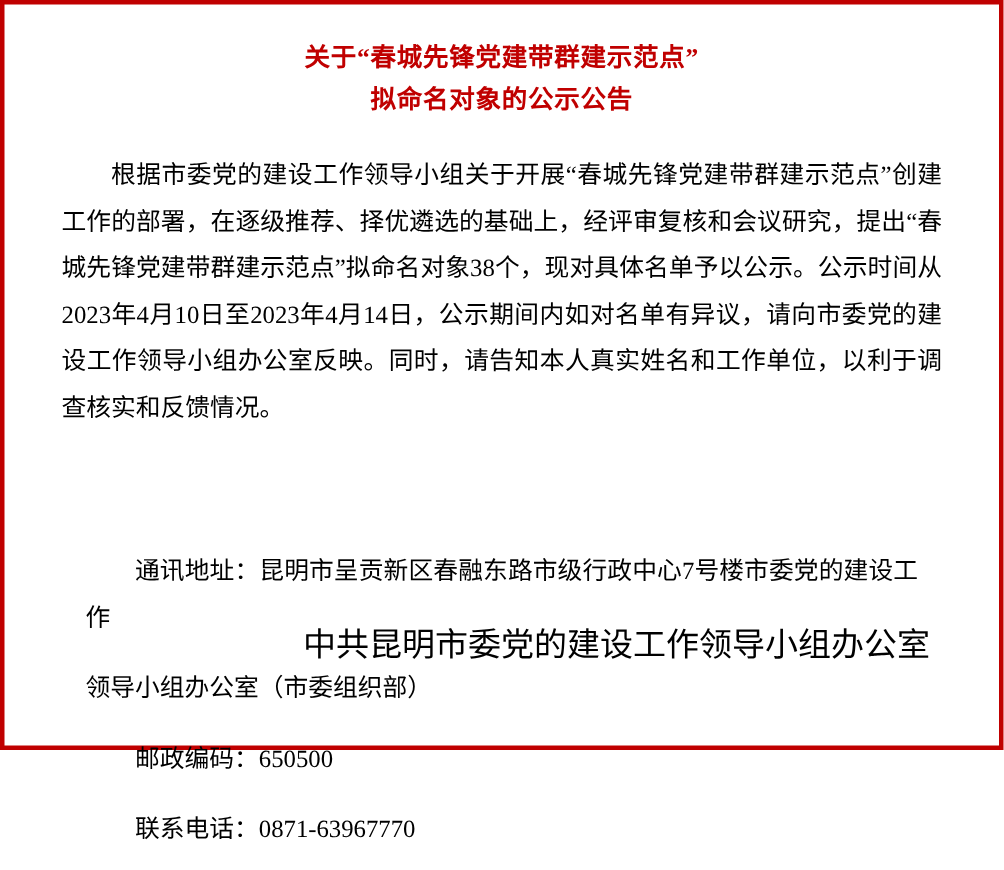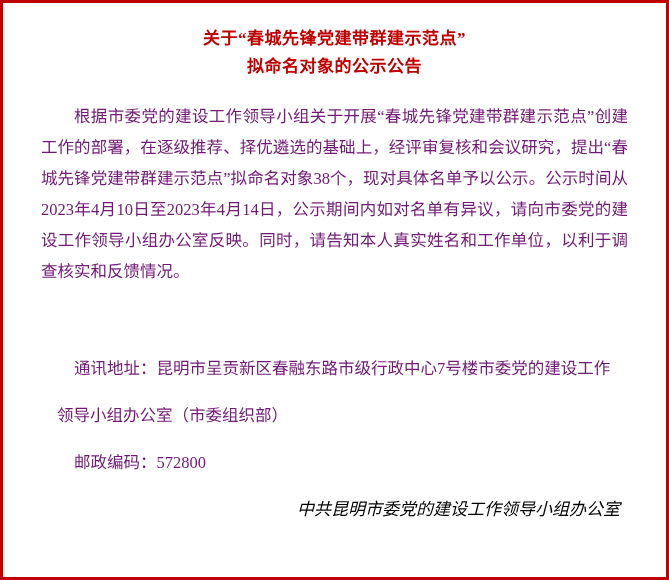--- a/index.html
+++ b/index.html
@@ -10,21 +10,21 @@
     width: 669px;
     height: 580px;
     background: #ffffff;
     font-family: "Liberation Serif", "DejaVu Serif", serif;
     color: #000000;
     overflow: hidden;
   }
   .page {
     position: relative;
     width: 669px;
-    height: 580px;
+    height: 500px;
     box-sizing: border-box;
     border-left: 3px solid #c00000;
     border-right: 3px solid #c00000;
     border-top: 3px solid #c00000;
     border-bottom: 3px solid #c00000;
     background: #ffffff;
     padding: 0;
   }
   .inner {
     position: absolute;
@@ -47,50 +47,49 @@
   }
   .doc-title .line2 {
     display: block;
   }
   .body-text {
     margin-top: 20px;
     font-size: 16.5px;
     line-height: 31px;
     text-align: justify;
     text-justify: inter-ideograph;
-    color: #701a75;
+    color: #000000;
   }
   .para {
     margin: 0;
     text-indent: 2em;
   }
   .spacer-para {
     height: 31px;
   }
   .contact-block {
     margin-top: 4px;
     font-size: 16.5px;
     line-height: 31px;
   }
   .contact-line {
-    margin: 0;
+    margin: 16px;
     text-indent: 2em;
   }
   .contact-cont {
     margin: 16px;
     text-indent: 0;
   }
   .signature {
     position: absolute;
     right: 46px;
     bottom: 52px;
-    font-size: 17px;
+    font-size: 22px;
     line-height: 31px;
     text-align: left;
-    font-style: italic;
   }
   .sign-org {
     margin: 0;
   }
   .sign-date {
     margin: 0;
   }
 </style>
 </head>
 <body>
@@ -104,21 +103,22 @@
     </h1>
 
     <div class="body-text">
       <p class="para">根据市委党的建设工作领导小组关于开展“春城先锋党建带群建示范点”创建工作的部署，在逐级推荐、择优遴选的基础上，经评审复核和会议研究，提出“春城先锋党建带群建示范点”拟命名对象38个，现对具体名单予以公示。公示时间从2023年4月10日至2023年4月14日，公示期间内如对名单有异议，请向市委党的建设工作领导小组办公室反映。同时，请告知本人真实姓名和工作单位，以利于调查核实和反馈情况。</p>
       <div class="spacer-para"></div>
       <div class="spacer-para"></div>
 
       <div class="contact-block">
         <p class="contact-line">通讯地址：昆明市呈贡新区春融东路市级行政中心7号楼市委党的建设工作</p>
         <p class="contact-cont">领导小组办公室（市委组织部）</p>
-        <p class="contact-line">邮政编码：572800</p>
+        <p class="contact-line">邮政编码：650500</p>
+        <p class="contact-line">联系电话：0871-63967770</p>
       </div>
     </div>
 
     <div class="signature">
       <p class="sign-org">中共昆明市委党的建设工作领导小组办公室</p>
     </div>
 
   </div>
 </div>
 

